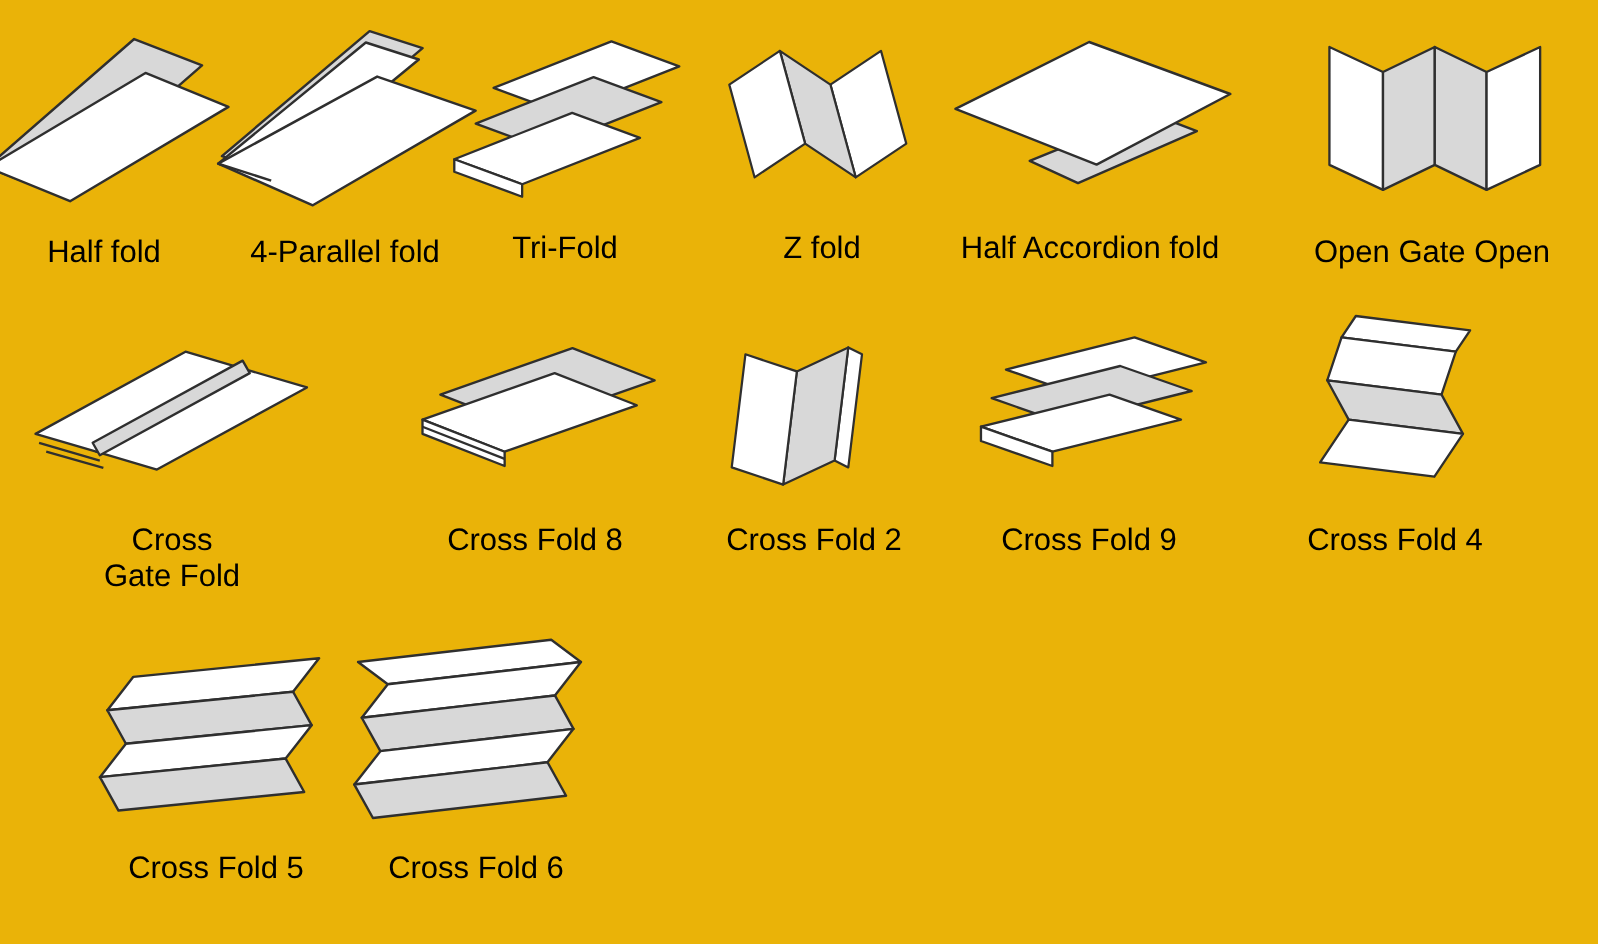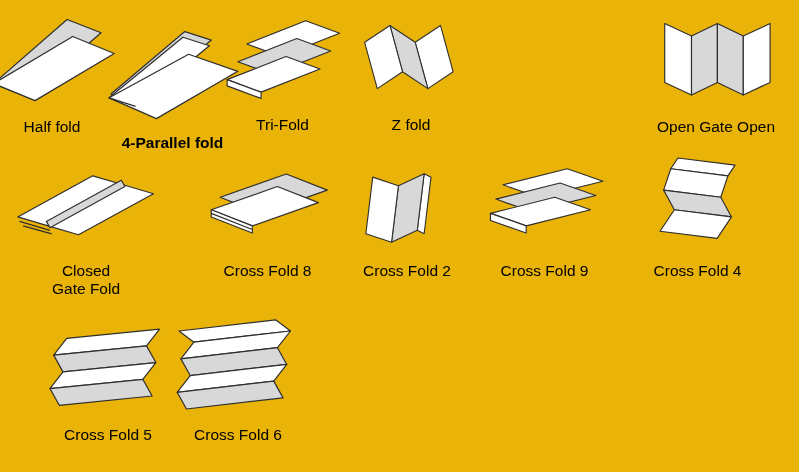--- a/index.html
+++ b/index.html
@@ -42,21 +42,21 @@
 <div class="canvas">
 
   <div class="fig" style="left:0px; top:8px; width:104px;">
     <svg width="132" height="106" viewBox="0 0 140 112" aria-hidden="true">
       <polygon points="8,80 86,12 122,26 44,94" fill="#d8d8d8"></polygon>
       <polygon points="8,80 92,30 136,48 52,98" fill="#ffffff"></polygon>
     </svg>
     <div class="fold-label">Half fold</div>
   </div>
 
-  <div class="fig" style="left:100px; top:24px; width:145px;font-weight:bold;">
+  <div class="fig" style="left:100px; top:8px; width:145px;">
     <svg width="145" height="106" viewBox="0 0 150 112" aria-hidden="true">
       <polygon points="10,74 88,8 116,17 38,83" fill="#d8d8d8"></polygon>
       <polygon points="8,78 86,14 114,23 36,87" fill="#ffffff"></polygon>
       <polygon points="8,78 92,32 144,50 58,100" fill="#ffffff"></polygon>
       <line x1="8" y1="78" x2="36" y2="87"></line>
     </svg>
     <div class="fold-label">4-Parallel fold</div>
   </div>
 
   <div class="fig" style="left:225px; top:8px; width:115px;justify-content:space-between;">
@@ -71,40 +71,47 @@
 
   <div class="fig" style="left:356px; top:8px; width:110px;">
     <svg width="118" height="104" viewBox="0 0 140 112" aria-hidden="true">
       <polygon points="75,35 105,15 120,70 90,90" fill="#ffffff"></polygon>
       <polygon points="45,15 75,35 90,90 60,70" fill="#d8d8d8"></polygon>
       <polygon points="15,35 45,15 60,70 30,90" fill="#ffffff"></polygon>
     </svg>
     <div class="fold-label">Z fold</div>
   </div>
 
+  <div class="fig" style="left:460px; top:8px; width:170px;">
+    <svg width="165" height="104" viewBox="0 0 170 112" aria-hidden="true">
+      <polygon points="52,78 116,52 142,62 78,90" fill="#d8d8d8"></polygon>
+      <polygon points="12,50 84,14 160,42 88,80" fill="#ffffff"></polygon>
+    </svg>
+    <div class="fold-label">Half Accordion fold</div>
+  </div>
 
   <div class="fig" style="left:638px; top:8px; width:156px;">
     <svg width="125" height="106" viewBox="0 0 140 112" aria-hidden="true">
       <polygon points="12,14 42,28 42,94 12,80" fill="#ffffff"></polygon>
       <polygon points="42,28 71,14 71,80 42,94" fill="#d8d8d8"></polygon>
       <polygon points="71,14 100,28 100,94 71,80" fill="#d8d8d8"></polygon>
       <polygon points="100,28 130,14 130,80 100,94" fill="#ffffff"></polygon>
     </svg>
     <div class="fold-label">Open Gate Open</div>
   </div>
 
   <div class="fig" style="left:0px; top:158px; width:172px;">
     <svg width="165" height="100" viewBox="0 0 170 112" aria-hidden="true">
       <polygon points="8,66 92,20 126,30 42,76" fill="#ffffff"></polygon>
       <polygon points="42,76 126,30 160,40 76,86" fill="#ffffff"></polygon>
       <polygon points="40,71 124,25 128,32 44,78" fill="#d8d8d8"></polygon>
       <line x1="10" y1="71" x2="44" y2="81"></line>
       <line x1="14" y1="76" x2="46" y2="85"></line>
     </svg>
-    <div class="fold-label">Closed
+    <div class="fold-label">Cross
 Gate Fold</div>
   </div>
 
   <div class="fig" style="left:190px; top:158px; width:155px;">
     <svg width="145" height="100" viewBox="0 0 150 112" aria-hidden="true">
       <polygon points="22,44 96,18 142,36 68,62" fill="#d8d8d8"></polygon>
       <polygon points="12,58 86,32 132,50 58,76" fill="#ffffff"></polygon>
       <polygon points="12,58 58,76 58,84 12,66" fill="#ffffff"></polygon>
       <line x1="12" y1="62" x2="58" y2="80"></line>
     </svg>

